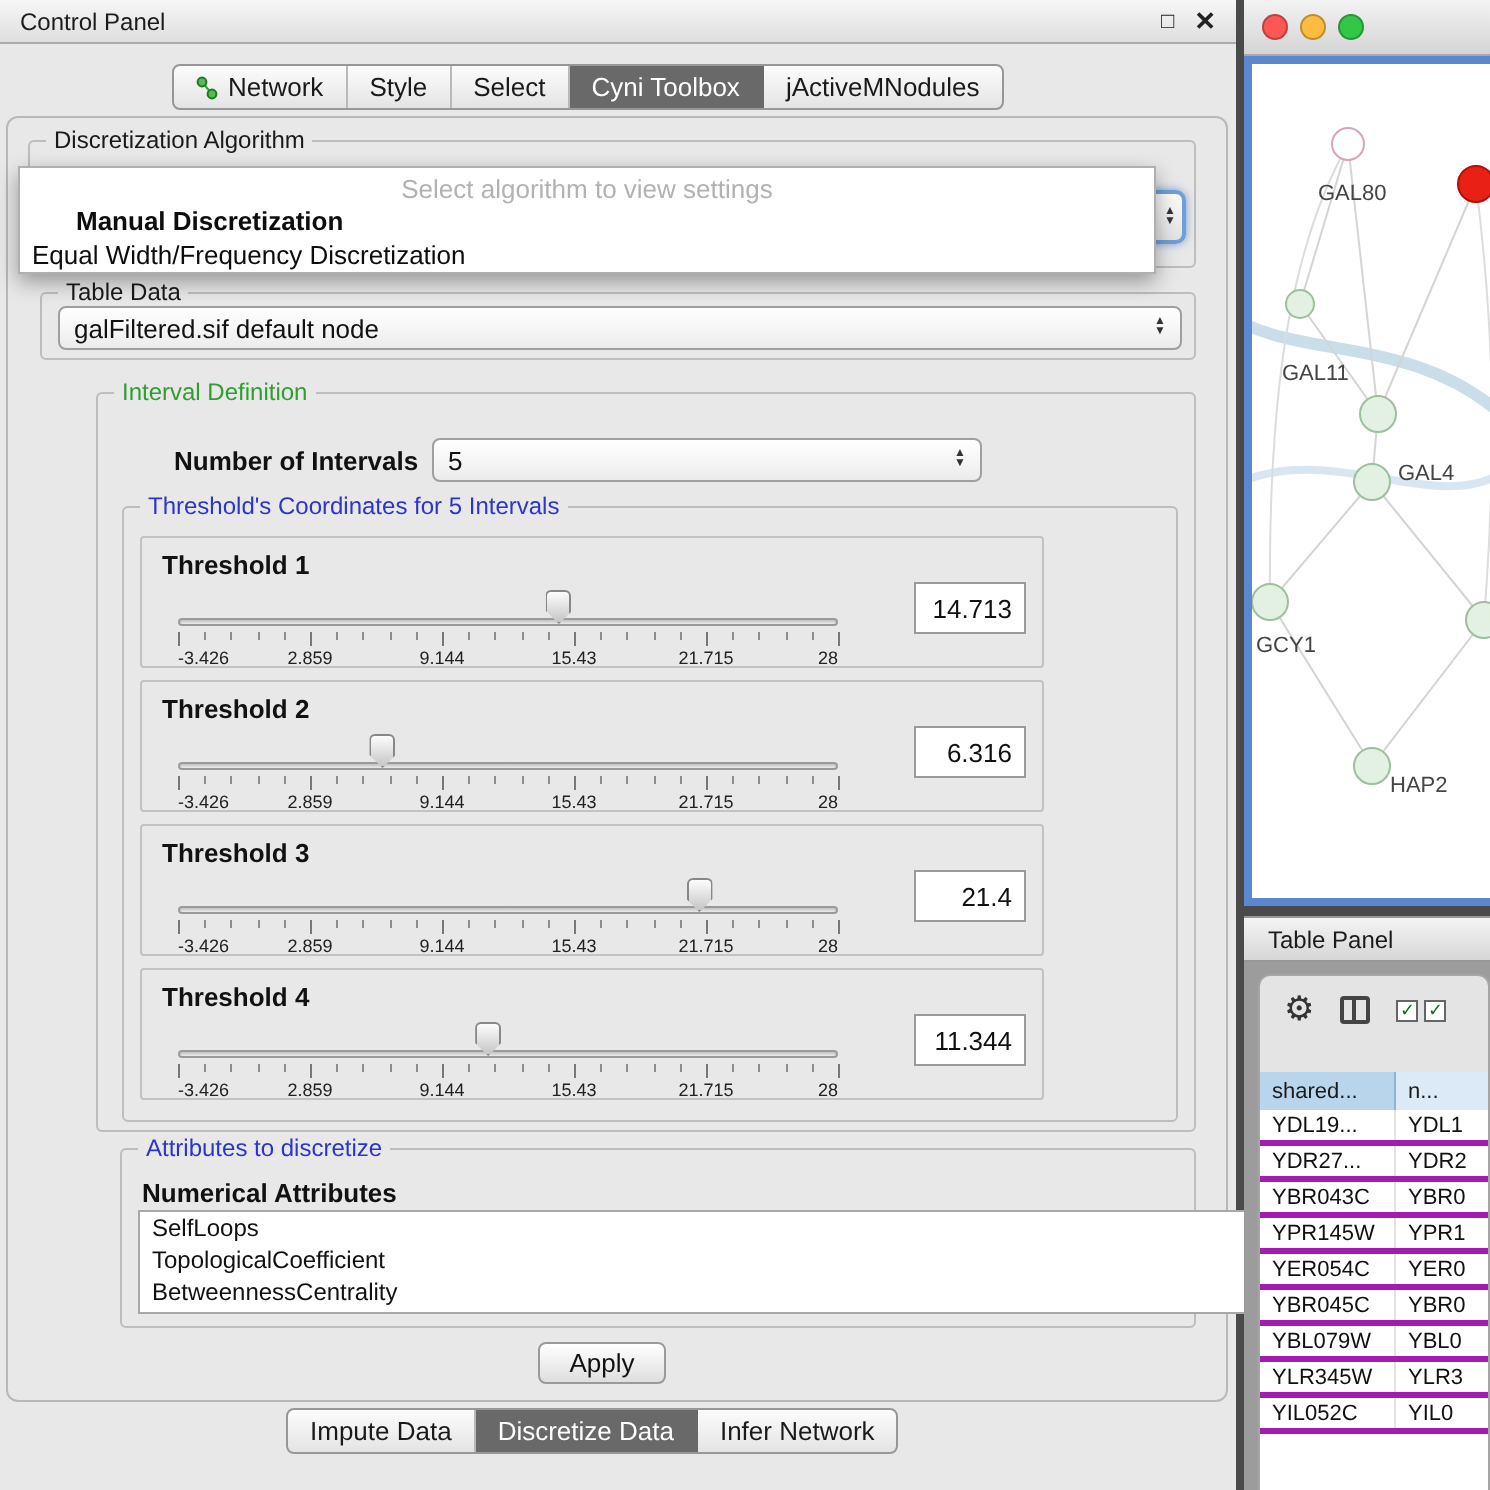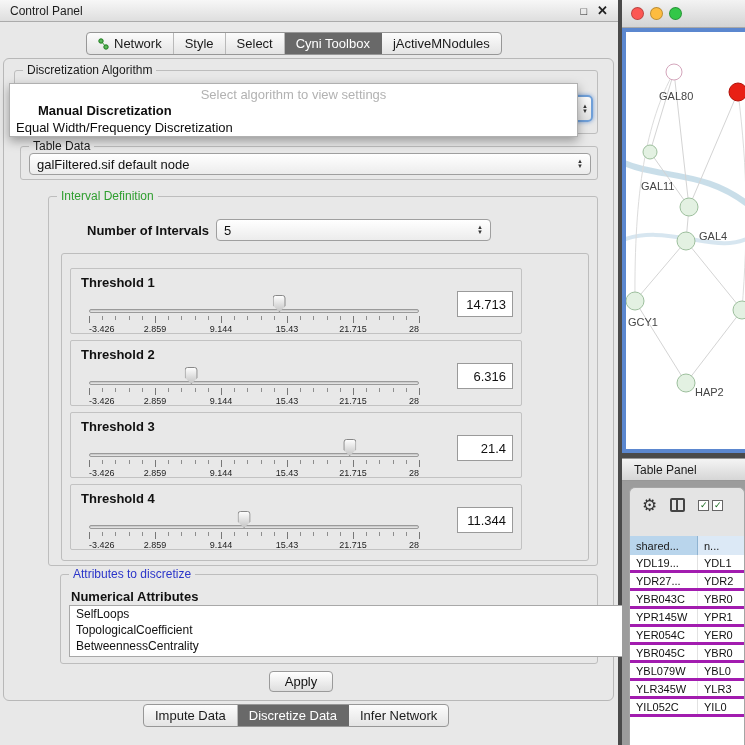--- a/index.html
+++ b/index.html
@@ -213,20 +213,21 @@
       <div class="num-label">Number of Intervals</div>
       <div class="combo num-combo">
         <span>5</span>
         <span class="stepper">
             <span>▲</span>
             <span>▼</span>
           </span>
       </div>
 
       <div class="thr-group">
+        <span class="legend blue">Threshold's Coordinates for 5 Intervals</span>
 
         <div class="thr-panel" style="top:14px">
           <div class="thr-label">Threshold 1</div>
           <div class="slider-zone">
             <div class="track"></div>
             <div class="ruler">
                 <div class="tick major" style="left: 0%;"></div>
                 <div class="tick" style="left: 4%;"></div>
                 <div class="tick" style="left: 8%;"></div>
                 <div class="tick" style="left: 12%;"></div>

